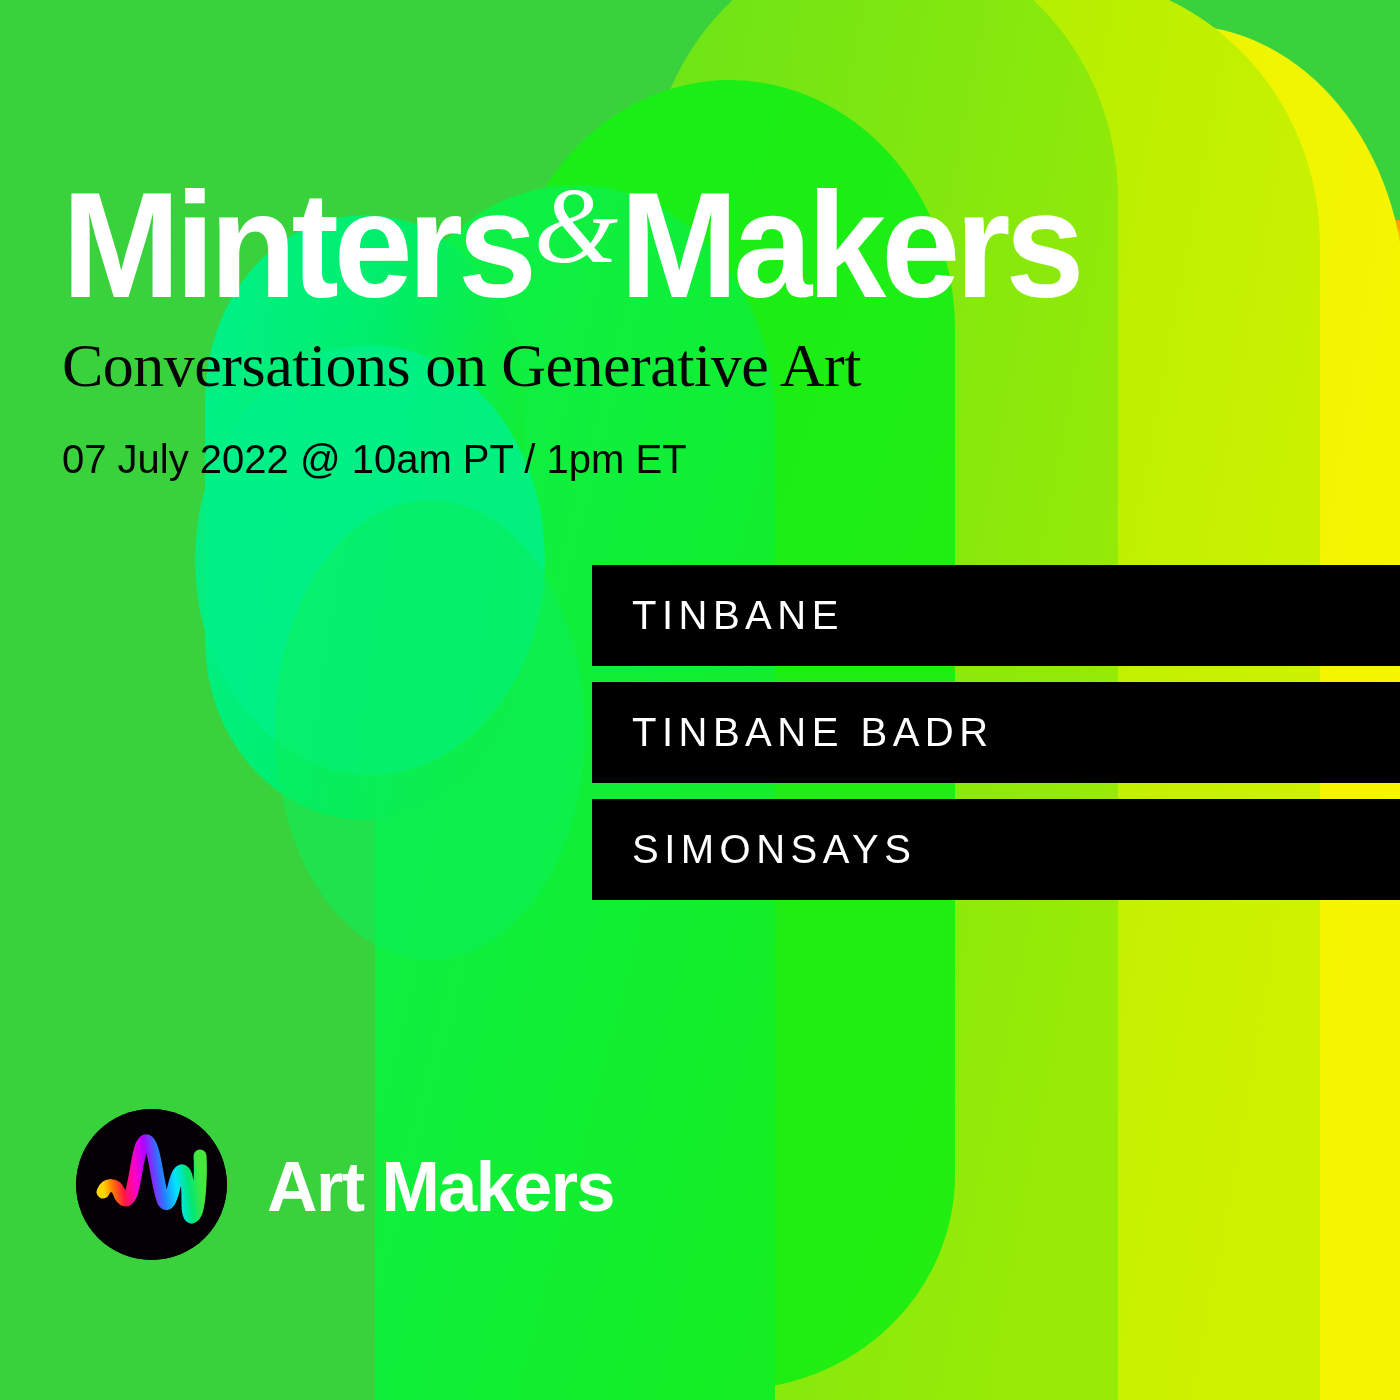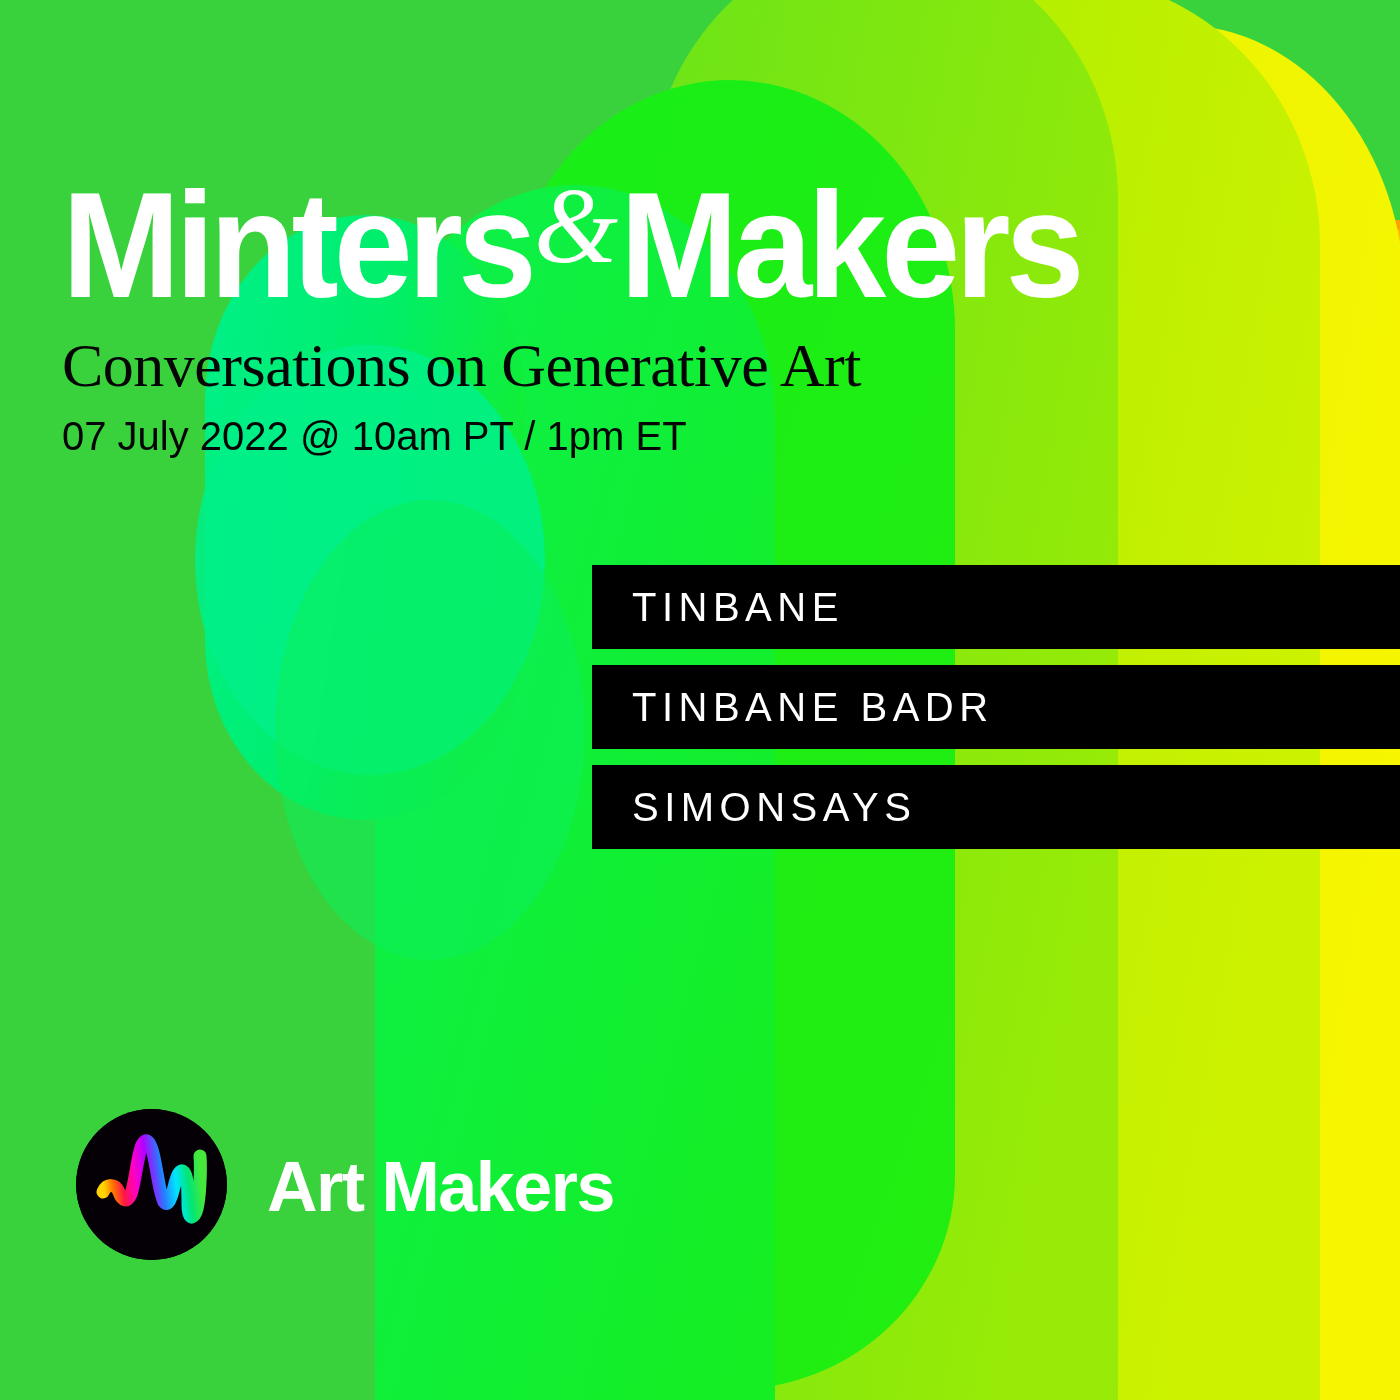--- a/index.html
+++ b/index.html
@@ -72,35 +72,35 @@
     margin-top: 24px;
     white-space: nowrap;
   }
   .datetime {
     font-family: "Liberation Sans", sans-serif;
     font-weight: normal;
     font-size: 40px;
     letter-spacing: 0px;
     color: #050505;
     line-height: 1;
-    margin-top: 20px;
+    margin-top: 43px;
     white-space: nowrap;
   }
 
   
   #speakers {
     position: absolute;
     left: 592px;
     top: 565px;
     width: 808px;
     z-index: 6;
   }
   .speaker-bar {
     background: #000000;
-    height: 84px;
+    height: 101px;
     margin-bottom: 16px;
     display: flex;
     align-items: center;
   }
   .speaker-bar:last-child { margin-bottom: 0; }
   .speaker-name {
     color: #ffffff;
     font-family: "Liberation Sans", sans-serif;
     font-weight: normal;
     font-size: 40px;

